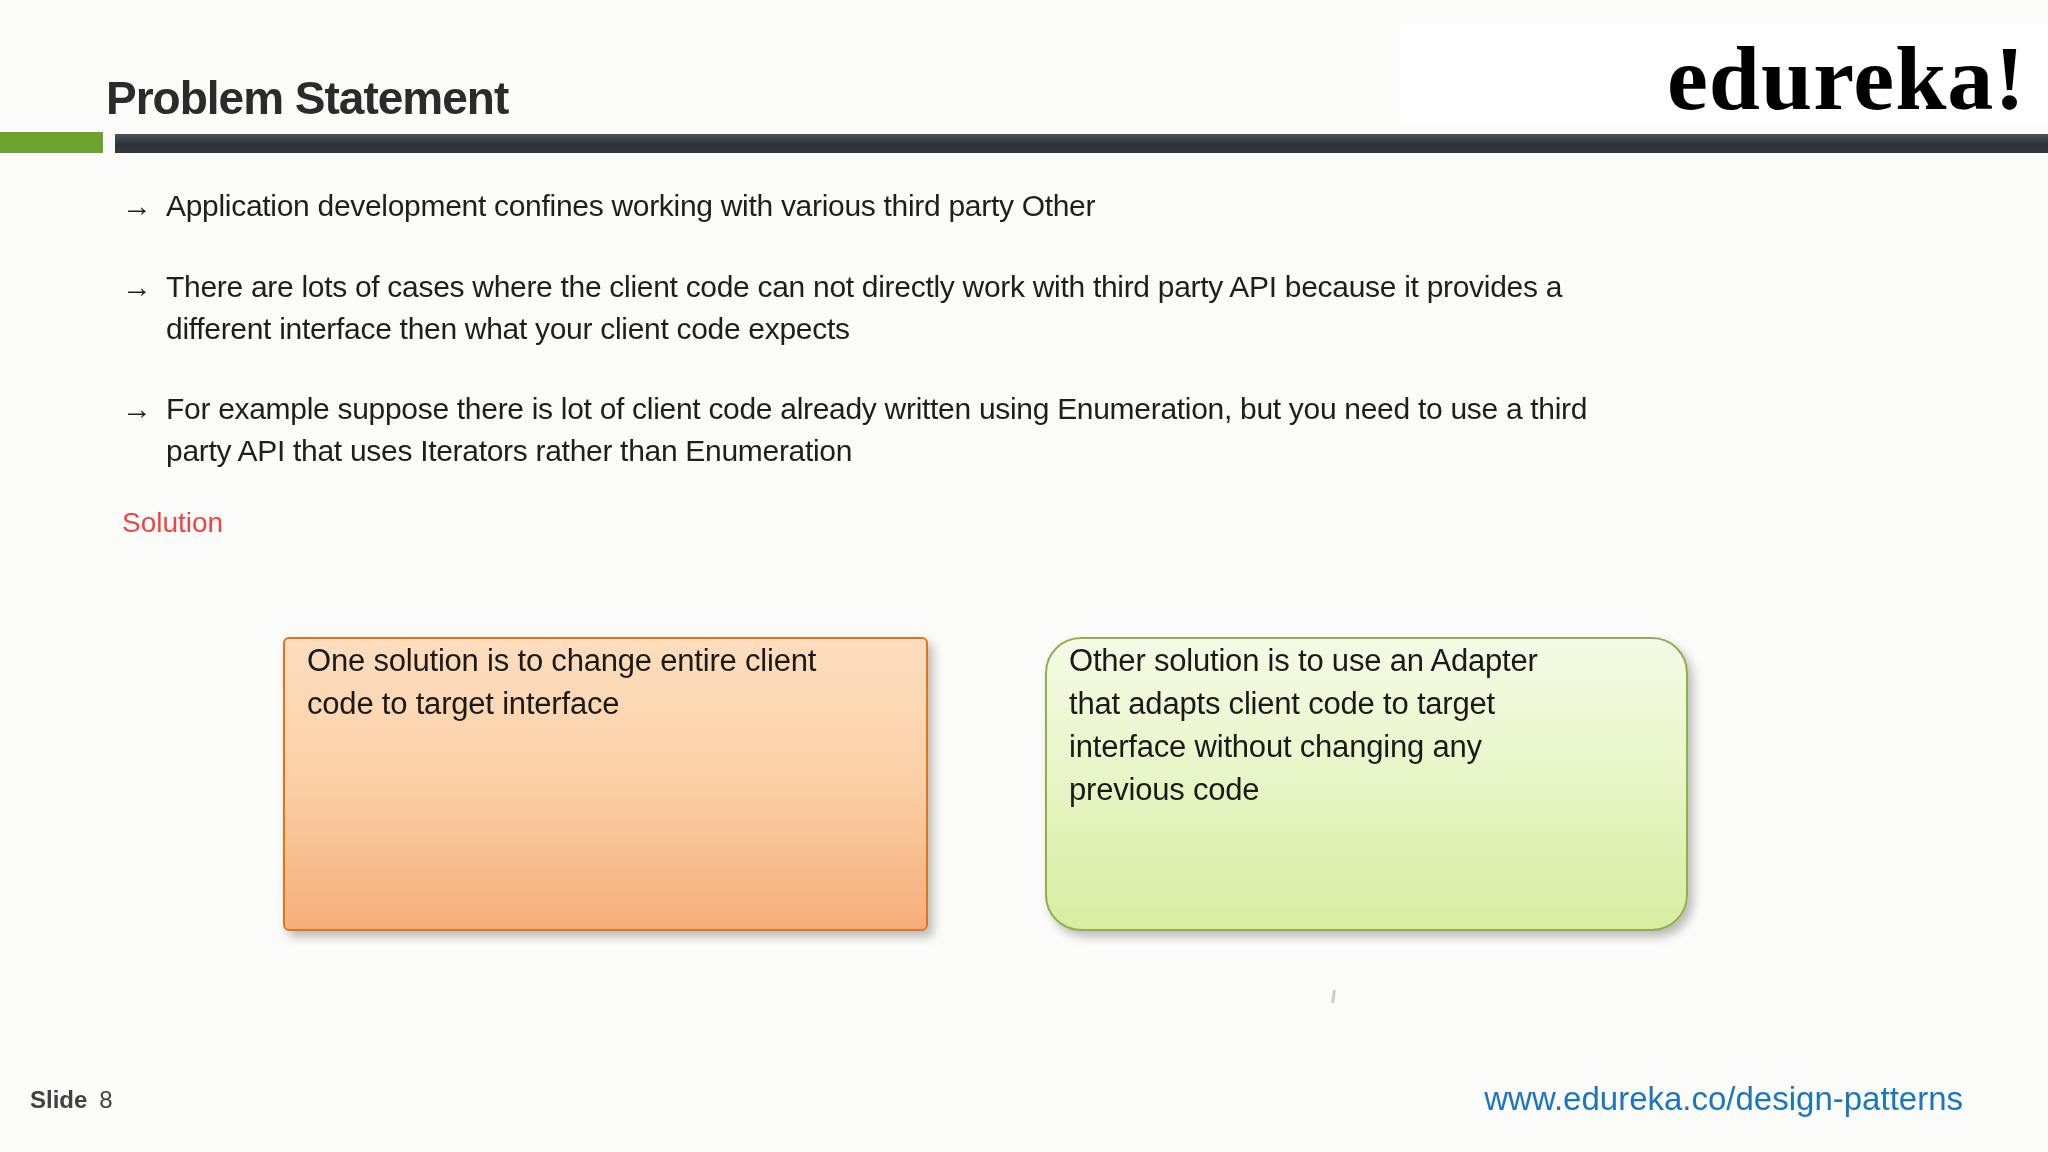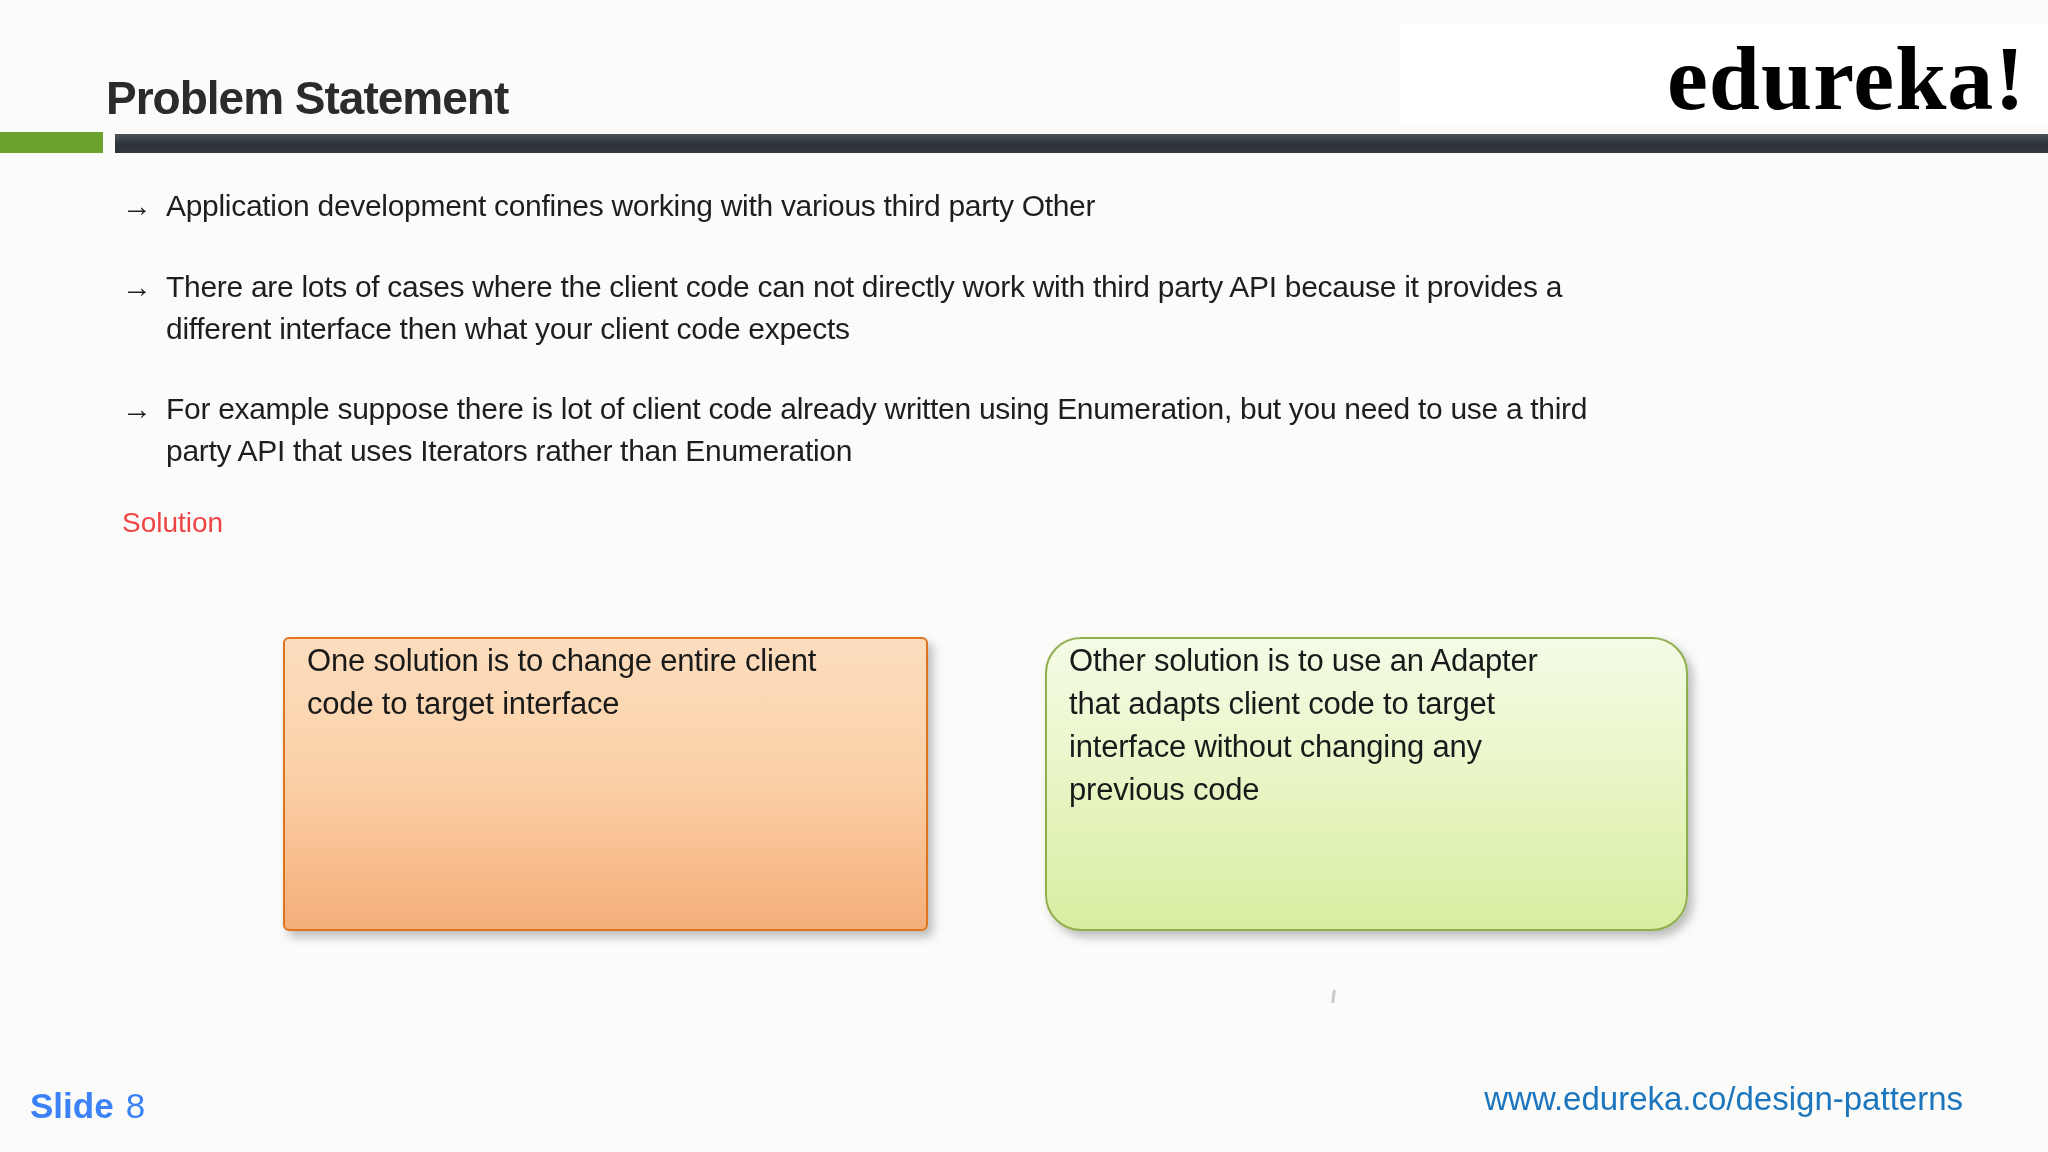--- a/index.html
+++ b/index.html
@@ -57,21 +57,21 @@
   .box-green{
     left:1045px;width:643px;border-color:#8FAF4D;
     background:linear-gradient(to bottom,#F4FBE6 0%,#E9F6C8 45%,#D7EDA0 100%);
   }
   
   .artifact{
     position:absolute;left:1332px;top:990px;width:3px;height:13px;
     background:#9a9a9a;opacity:0.5;transform:rotate(8deg);
   }
   
-  .slide-num{position:absolute;left:30px;top:1086px;font-size:35px;color:#3b82f6;}
+  .slide-num{position:absolute;left:30px;top:1086px;font-size:24px;color:#404040;}
   .slide-num .lbl{font-weight:700;}
   .slide-num .num{margin-left:12px;}
   .url{position:absolute;right:85px;top:1080px;font-size:33px;color:#1B76BD;}
 </style>
 </head>
 <body>
 
 <div class="slide">
 
   <div class="logo-panel"></div>

